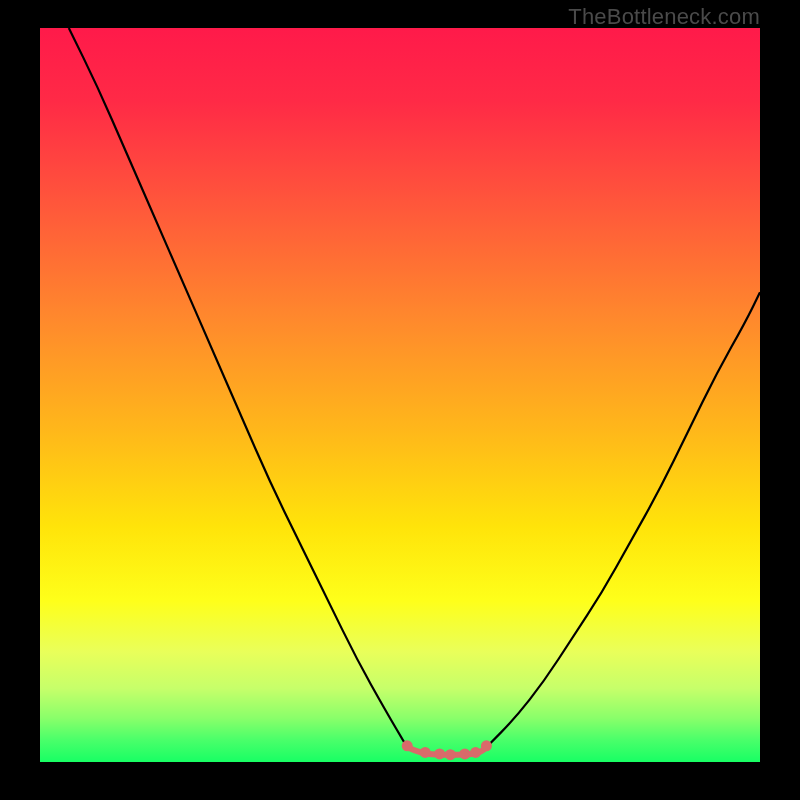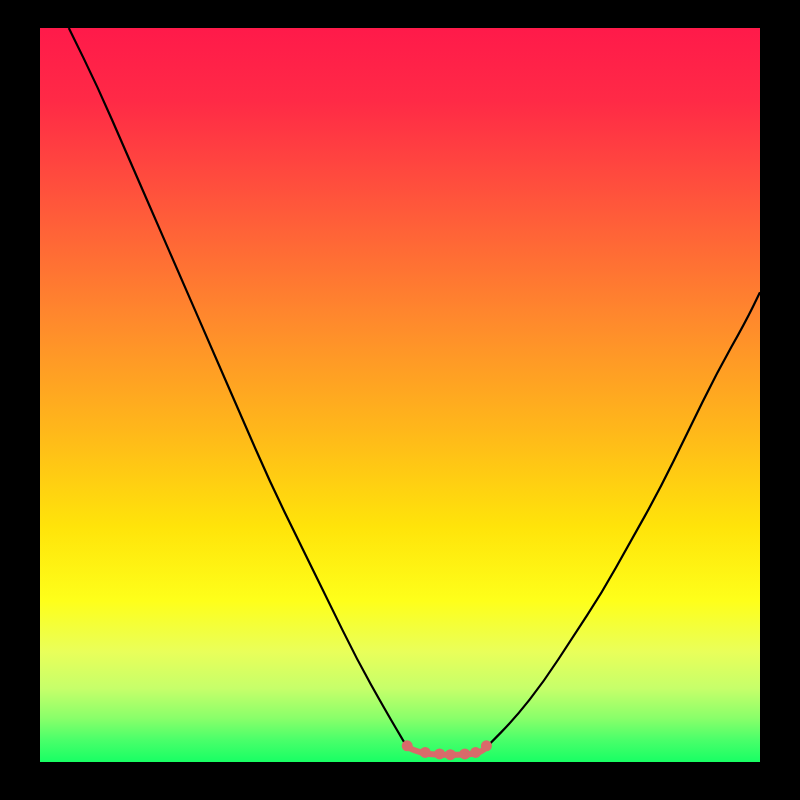--- a/index.html
+++ b/index.html
@@ -56,20 +56,21 @@
     font-size: 22px;
     font-weight: 500;
     letter-spacing: 0.2px;
   }
 </style>
 </head>
 <body>
 
 <div class="frame">
 
+  <div class="watermark">TheBottleneck.com</div>
 
   <div class="plot-area">
     <svg class="curves" viewBox="0 0 720 734" preserveAspectRatio="none">
       <path d="M 28.8 0 Q 28.8 0 43.2 29.360000000000014 Q 57.6 58.72000000000003 72 91.75 Q 86.39999999999999 124.77999999999997 100.8 157.81 Q 115.2 190.84000000000003 129.6 223.87 Q 144 256.9 158.39999999999998 289.92999999999995 Q 172.79999999999998 322.96 187.2 355.99 Q 201.60000000000002 389.02000000000004 216 422.05 Q 230.4 455.08 244.8 484.43999999999994 Q 259.2 513.8 273.6 543.16 Q 288 572.52 302.4 601.88 Q 316.8 631.24 331.2 656.9300000000001 Q 345.59999999999997 682.62 356.4 700.97 T 367.2 719.32" fill="none" stroke="#000" stroke-width="2.2"></path>
       <path d="M 367.2 719.32 Q 367.2 719.32 374.4 722.2560000000001 Q 381.6 725.192 388.80000000000007 725.9259999999999 Q 396.00000000000006 726.66 403.20000000000005 726.66 Q 410.4 726.66 417.59999999999997 726.66 Q 424.79999999999995 726.66 432 725.9259999999999 Q 439.2 725.192 442.79999999999995 722.2560000000001 T 446.4 719.32" fill="none" stroke="#d96a6a" stroke-width="6" stroke-linecap="round"></path>
       <path d="M 446.4 719.32 Q 446.4 719.32 460.8 704.6400000000001 Q 475.20000000000005 689.96 489.6 671.61 Q 503.99999999999994 653.26 518.4 631.24 Q 532.8 609.22 547.2 587.2 Q 561.6 565.1800000000001 576 539.49 Q 590.4 513.8 604.8 488.11 Q 619.2 462.42 633.6 433.06 Q 648 403.7 662.4 374.34 Q 676.8 344.97999999999996 691.2 319.28999999999996 Q 705.6 293.6 712.8 278.92 T 720 264.24" fill="none" stroke="#000" stroke-width="2.2"></path>
       <g>
           <circle cx="367.2" cy="717.852" r="5.5" fill="#d96a6a"></circle>
           <circle cx="385.20000000000005" cy="724.458" r="5.5" fill="#d96a6a"></circle>
           <circle cx="399.6" cy="725.926" r="5.5" fill="#d96a6a"></circle>

